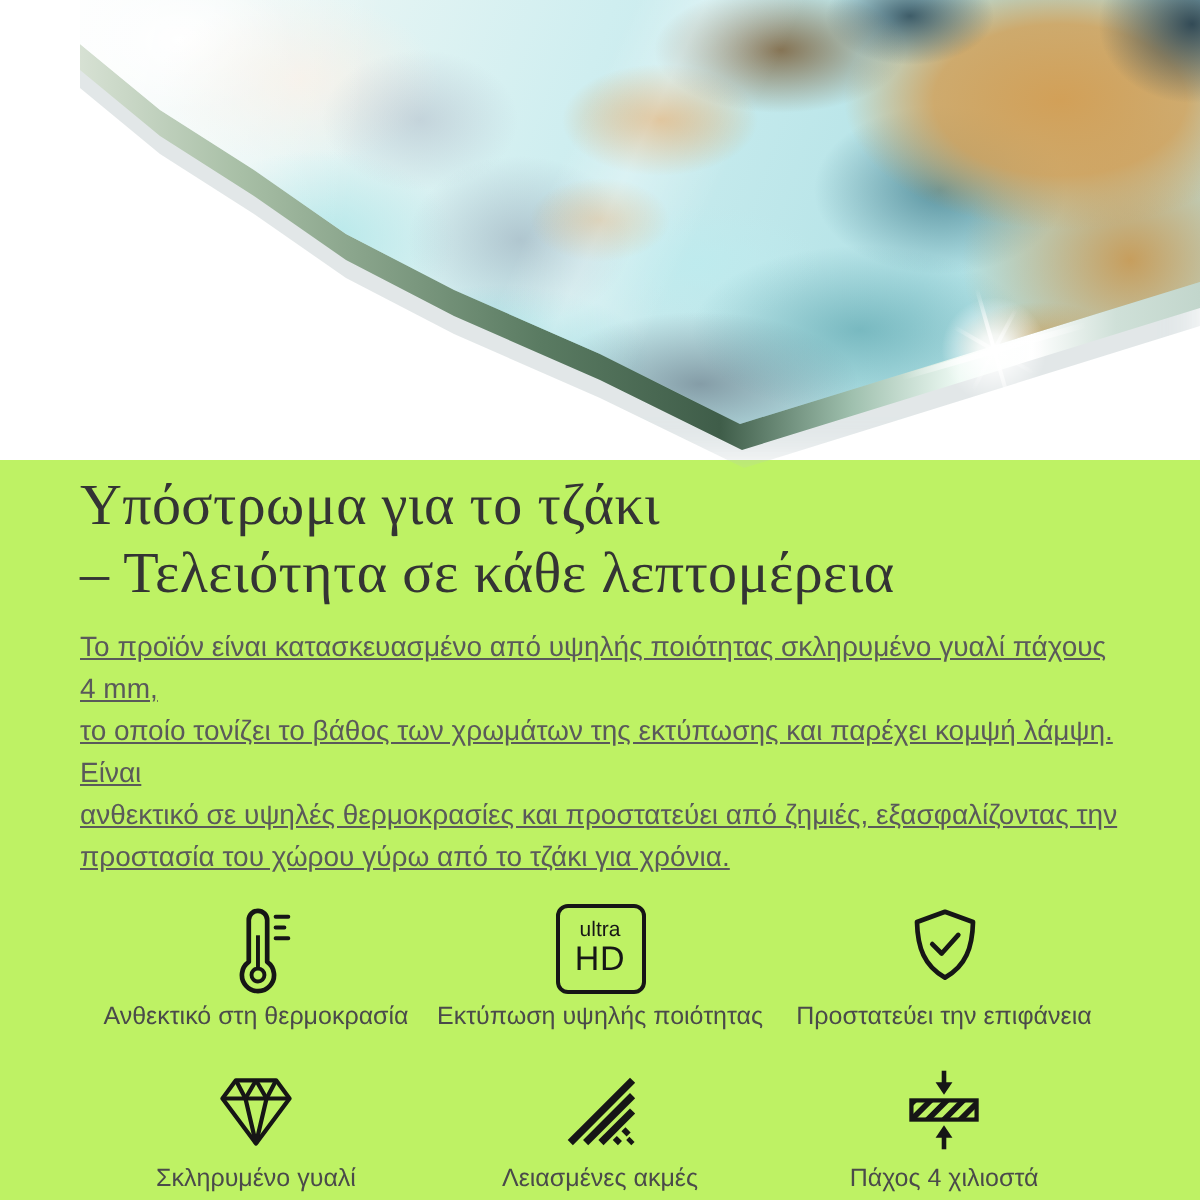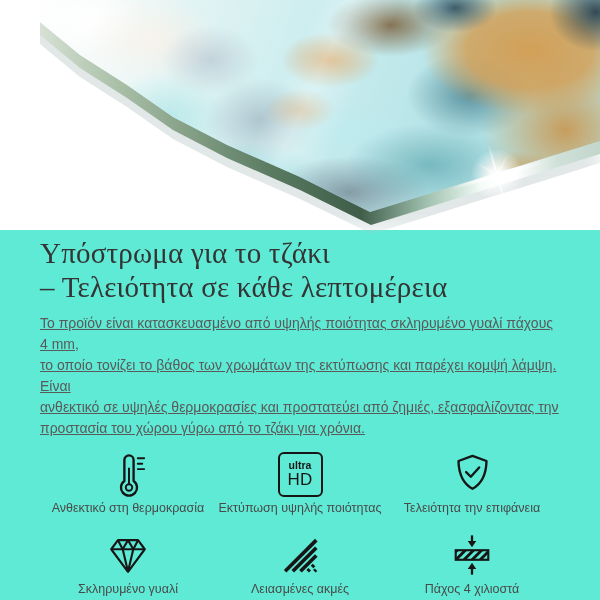--- a/index.html
+++ b/index.html
@@ -1,17 +1,17 @@
 <!DOCTYPE html>
 <html><head>
 <meta charset="utf-8">
 <style>
   html,body{margin:0;padding:0;background:#fff;}
   .canvas{
-    position:relative;width:600px;height:600px;background:#5eead4;overflow:hidden;
+    position:relative;width:600px;height:600px;background:#bef264;overflow:hidden;
     font-family:"Liberation Sans","DejaVu Sans",sans-serif;
   }
 
   
   .photo{position:relative;width:600px;height:230px;background:#ffffff;}
   .glass-shadow{
     position:absolute;inset:0;
     clip-path:polygon(40px 22px,600px 22px,600px 163px,372px 234px,300px 199px,227px 167px,173px 139px,127px 107px,80px 77px,40px 44px);
     background:#b9c6c9;filter:blur(9px);opacity:.42;
   }
@@ -66,21 +66,21 @@
   
   .features{display:grid;grid-template-columns:repeat(3,1fr);row-gap:14px;margin:10px 2px 0;}
   .feature{display:flex;flex-direction:column;align-items:center;text-align:center;}
   .ficon{height:50px;display:flex;align-items:center;justify-content:center;}
   .flabel{margin-top:2px;font-size:12.5px;line-height:15px;color:#4a4a4a;text-align:right;}
   .ficon svg{display:block;}
   .hd-box{
     width:41px;height:41px;border:2.6px solid #161616;border-radius:6px;
     display:flex;flex-direction:column;align-items:center;justify-content:center;color:#161616;
   }
-  .hd-box .hd-top{font-size:10.5px;font-weight:700;line-height:11px;}
+  .hd-box .hd-top{font-size:10.5px;font-weight:400;line-height:11px;}
   .hd-box .hd-bottom{font-size:17px;font-weight:400;line-height:17px;letter-spacing:.3px;}
 </style>
 </head>
 <body>
 
 <div class="canvas">
 
   <div class="photo">
     <div class="glass-shadow"></div>
     <div class="glass-side"></div>
@@ -130,21 +130,21 @@
         <div class="flabel">Εκτύπωση υψηλής ποιότητας</div>
       </div>
 
       <div class="feature">
         <div class="ficon">
           <svg width="47" height="47" viewBox="0 0 48 48" fill="none" stroke="#161616">
             <path d="M24 5 L38.3 10.2 C38 23.2 34.6 32.8 24 38.6 C13.4 32.8 10 23.2 9.7 10.2 Z" stroke-width="2.4" stroke-linejoin="round"></path>
             <path d="M17.5 21.5 L22.3 26.3 L30.8 16.8" stroke-width="2.4" stroke-linecap="round" stroke-linejoin="round"></path>
           </svg>
         </div>
-        <div class="flabel">Τελειότητα την επιφάνεια</div>
+        <div class="flabel">Προστατεύει την επιφάνεια</div>
       </div>
 
       <div class="feature">
         <div class="ficon">
           <svg width="46" height="46" viewBox="0 0 48 48" fill="none" stroke="#161616" stroke-width="2.2" stroke-linejoin="round">
             <path d="M13.5 8.5 H34.5 L41.5 18 L24 41.5 L6.5 18 Z"></path>
             <path d="M6.5 18 H41.5"></path>
             <path d="M13.5 8.5 L18.5 18 L24 41.5 M34.5 8.5 L29.5 18 L24 41.5"></path>
             <path d="M24 8.5 L18.5 18 M24 8.5 L29.5 18"></path>
           </svg>

